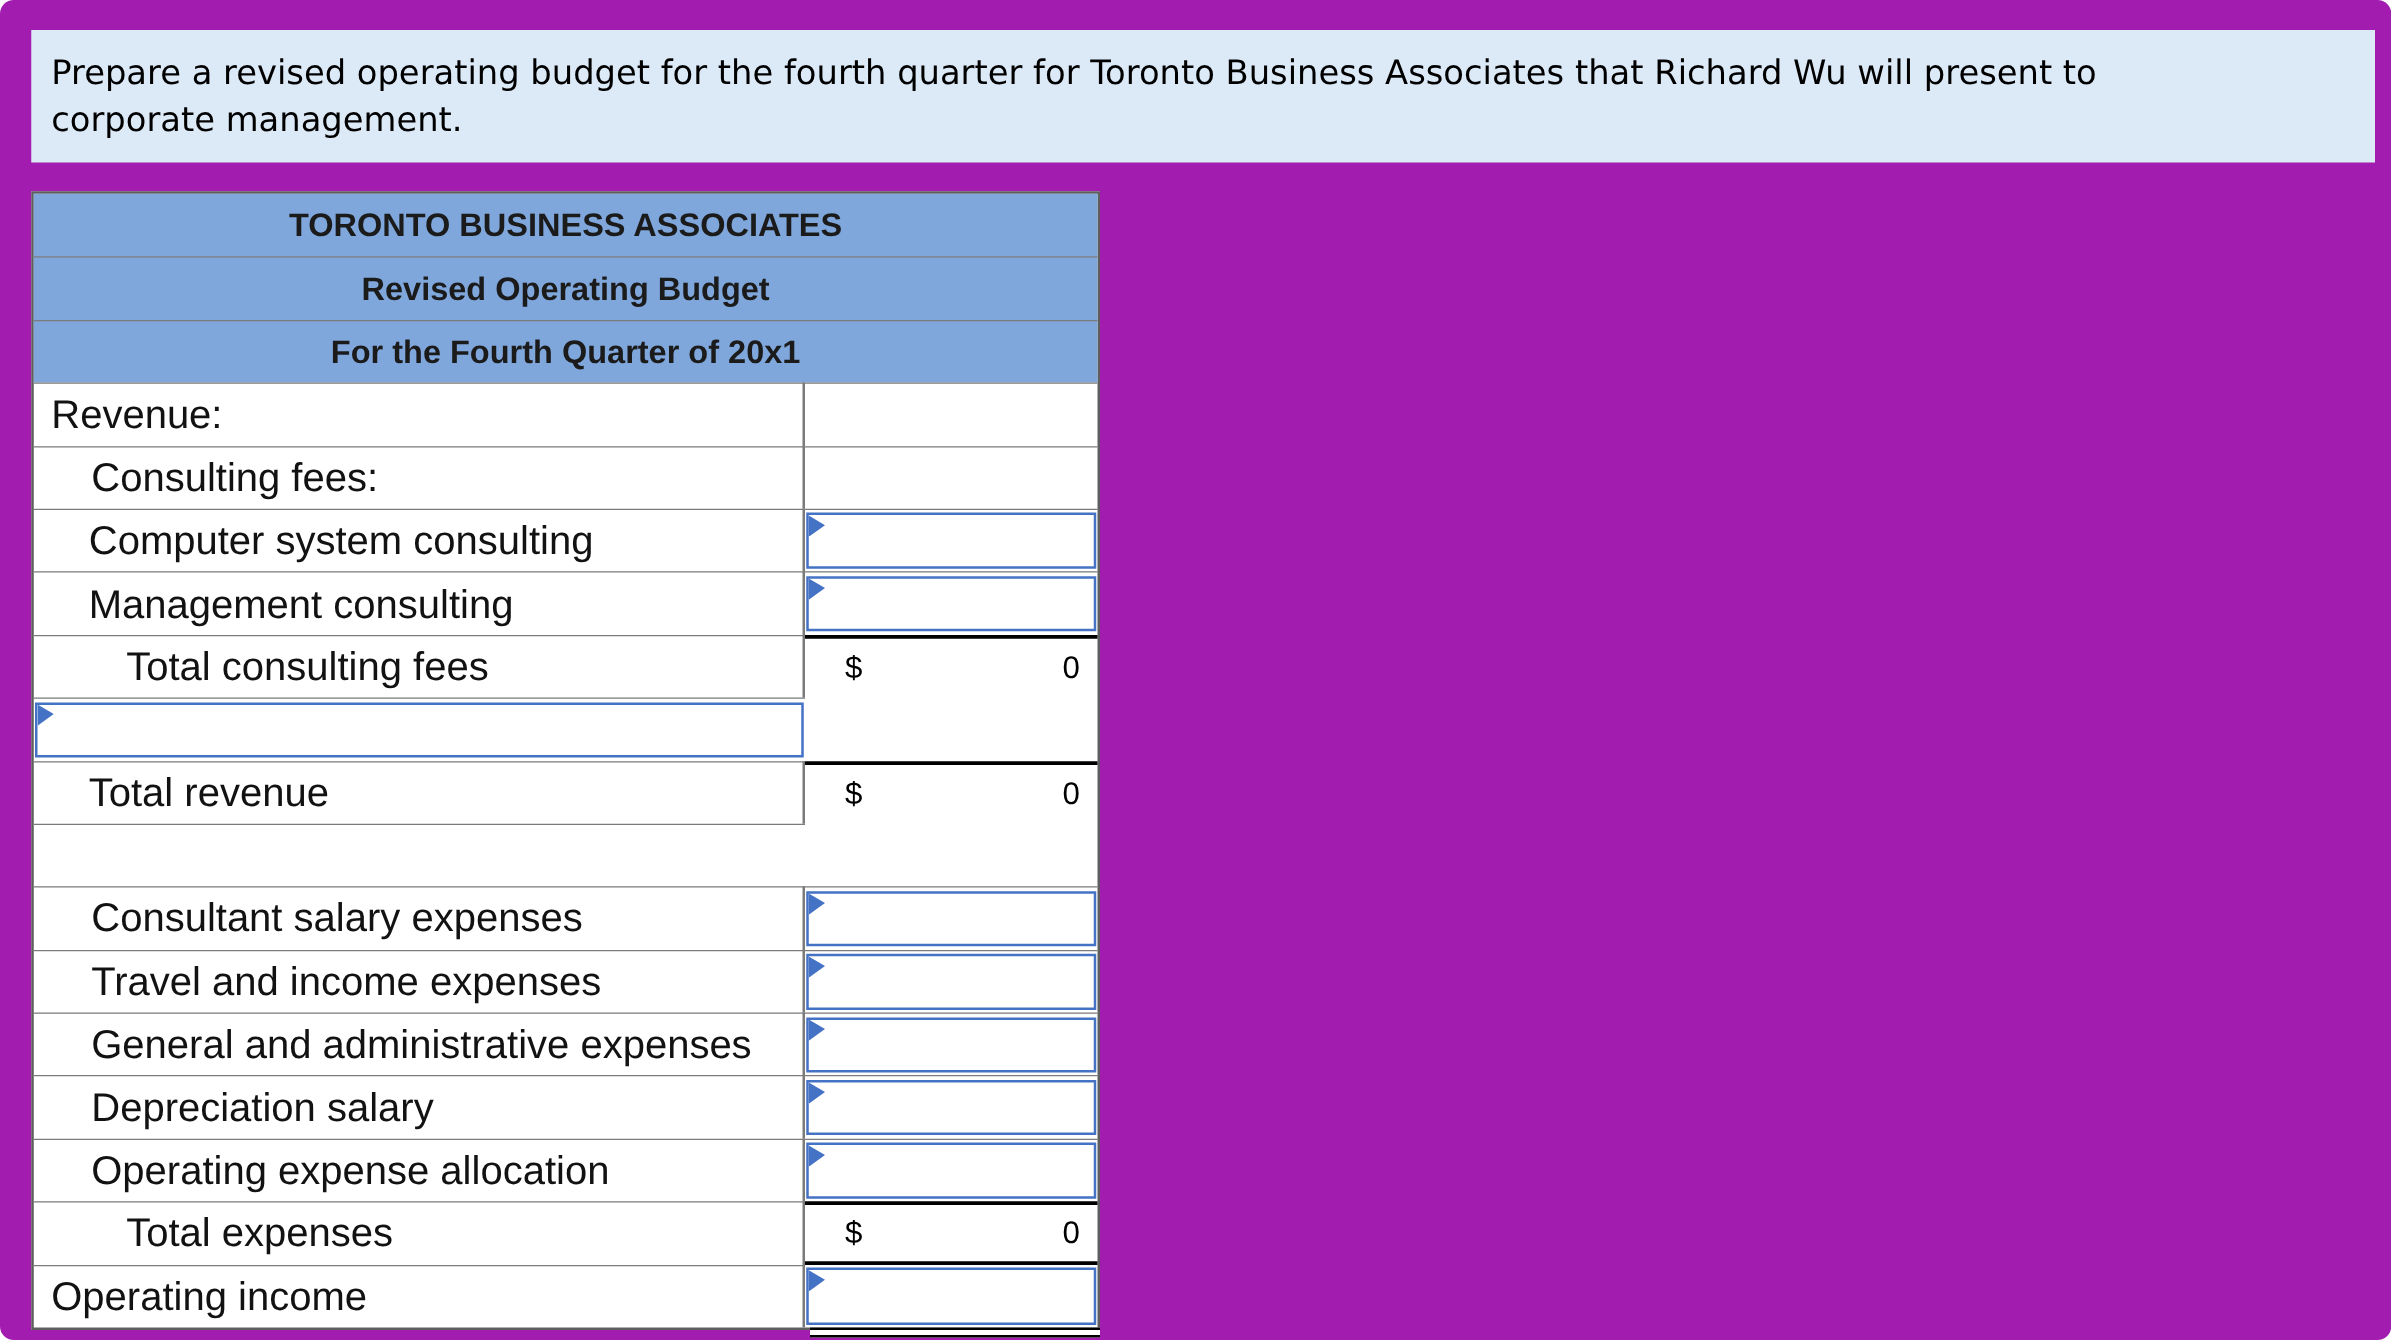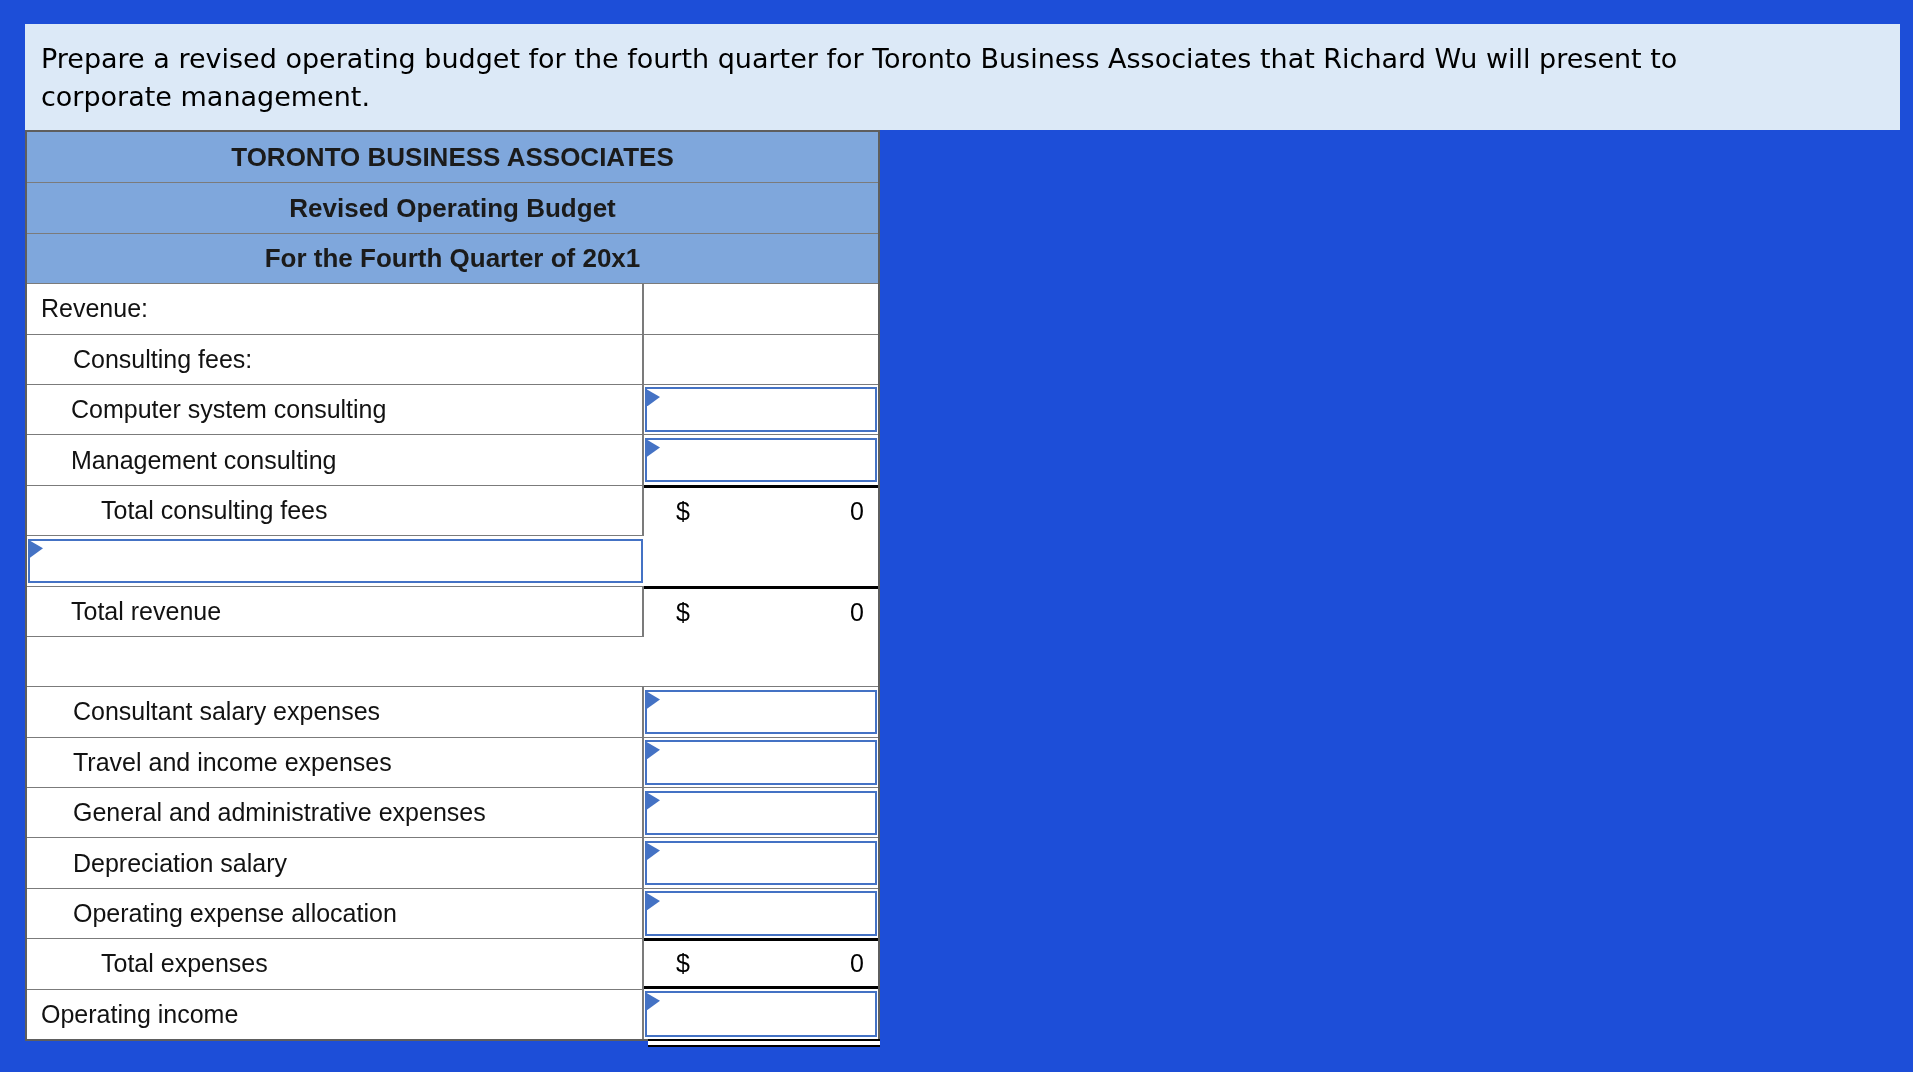--- a/index.html
+++ b/index.html
@@ -1,35 +1,35 @@
 <!DOCTYPE html>
 <html style="--banner-bg: #DCE9F7; --header-bg: #7FA7DC; --input-border: #4472C4; --grid-color: #7B7B7B; --outer-border: #5E5E5E; --total-line: #000000;"><head>
 <meta charset="utf-8">
 <style>
   html,body{margin:0;padding:0;background:#ffffff;}
-  .page{position:relative;width:1913px;height:1072px;background:#1d4ed8;overflow:hidden;
-        font-family:"Liberation Sans",sans-serif;}
+  .page{position:relative;width:1913px;height:1072px;background:#a21caf;overflow:hidden;
+        font-family:"Liberation Sans",sans-serif;border-radius:11px;}
 
   
   .banner{position:absolute;left:25px;top:24px;width:1875px;height:106px;
           background:var(--banner-bg);box-sizing:border-box;
           padding:16px 16px 0 16px;
           font-family:"DejaVu Sans",sans-serif;font-size:27px;line-height:38px;color:#000;}
 
   
-  .btable{position:absolute;left:25px;top:130px;width:855px;box-sizing:border-box;
+  .btable{position:absolute;left:25px;top:153px;width:855px;box-sizing:border-box;
           border:2px solid var(--outer-border);background:#fff;}
   .hrow{height:50.4px;background:var(--header-bg);display:flex;align-items:center;justify-content:center;
         font-weight:bold;font-size:26px;color:#1b1b1b;box-sizing:border-box;}
   .hrow + .hrow{border-top:1.5px solid var(--grid-color);}
 
   .trow{display:grid;grid-template-columns:617px 234px;height:50.4px;}
   .cell{box-sizing:border-box;border-top:1.5px solid var(--grid-color);}
   .cell.label{border-right:2px solid var(--grid-color);display:flex;align-items:center;
-              font-size:25px;color:#121212;white-space:nowrap;overflow:hidden;}
+              font-size:32px;color:#121212;white-space:nowrap;overflow:hidden;}
   .ind0{padding-left:14px;} .ind1{padding-left:46px;} .ind2{padding-left:44px;} .ind3{padding-left:74px;}
 
   .cell.value{position:relative;font-size:25px;color:#000;}
   .cell.value.total{border-top:3px solid var(--total-line);display:flex;align-items:center;
                     justify-content:space-between;padding:0 14px 0 32px;}
   .cell.value.total.blackbottom{border-bottom:3px solid var(--total-line);}
   .cell.value.notop{border-top:none;}
 
   .inputbox{position:absolute;left:1px;right:1px;top:2.5px;bottom:2.5px;background:#fff;
             border:2.5px solid var(--input-border);cursor:pointer;}

